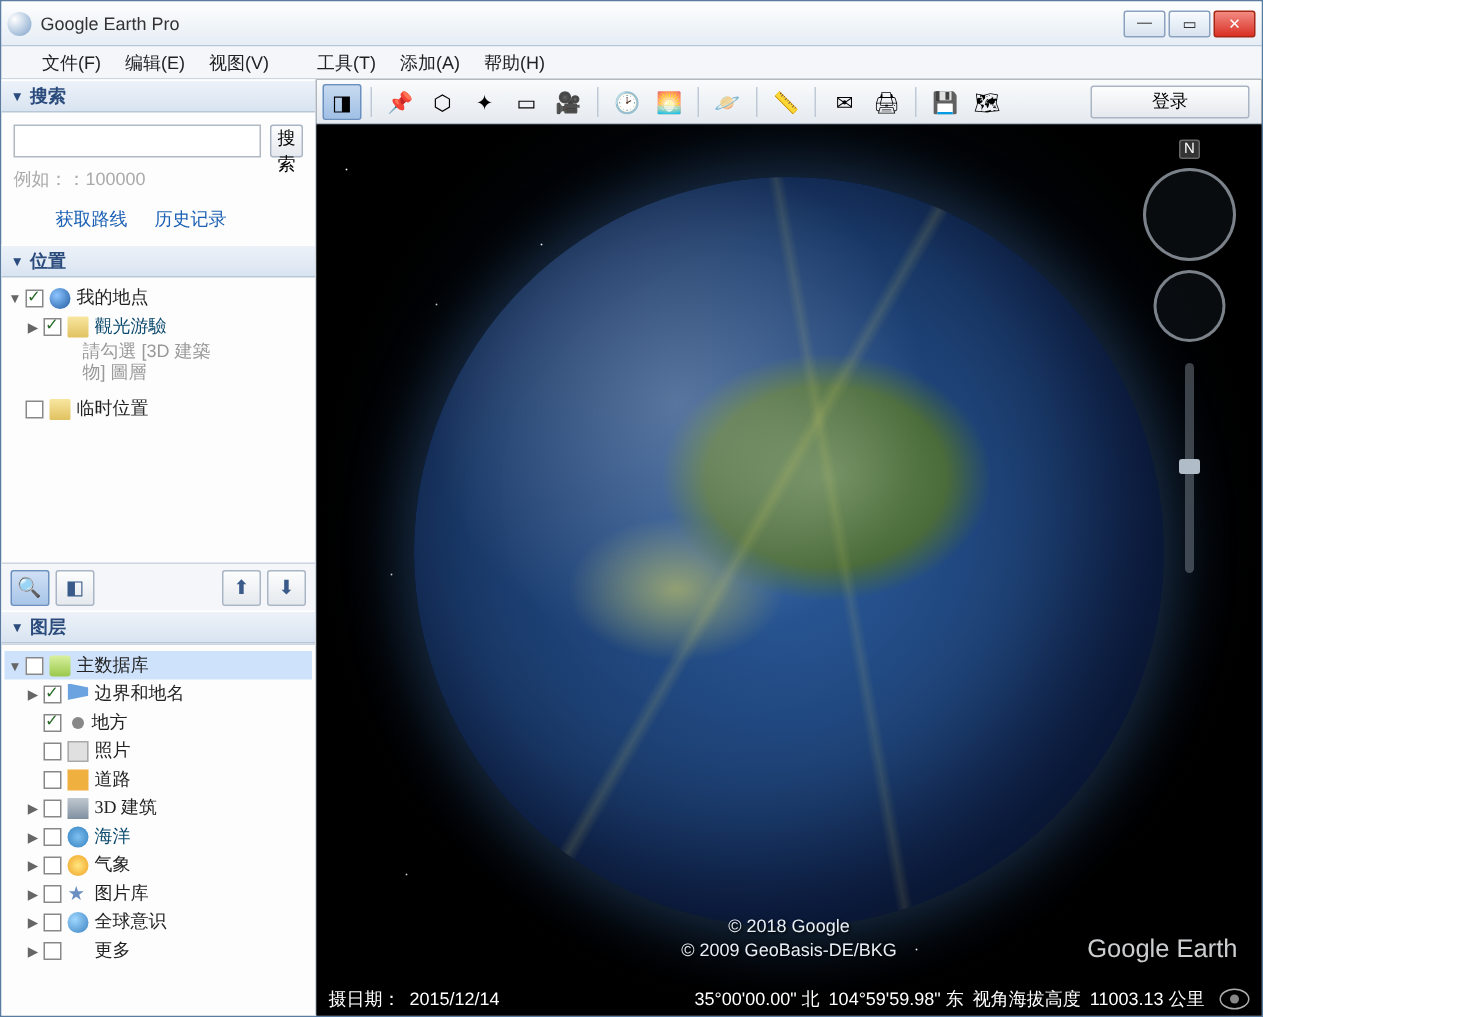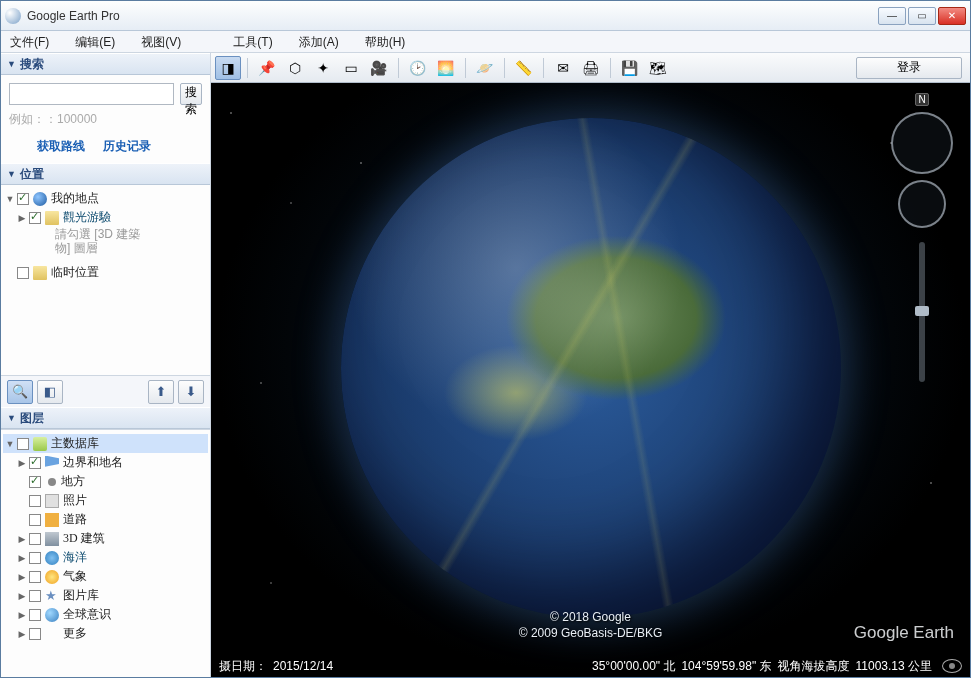--- a/index.html
+++ b/index.html
@@ -1,44 +1,44 @@
 <!DOCTYPE html>
 <html><head>
 <meta charset="utf-8">
 <style>
 * { box-sizing: border-box; margin: 0; padding: 0; font-family: "Microsoft YaHei", "SimSun", Tahoma, sans-serif; font-size: 12px; }
 body { background: #fff; overflow: hidden; width: 976px; height: 678px; }
 
-.window { width: 971px; height: 678px; border: 1px solid #5a7ca0; background: #fff; display: flex; flex-direction: column; }
+.window { width: 842px; height: 678px; border: 1px solid #5a7ca0; background: #fff; display: flex; flex-direction: column; }
 
 .titlebar { height: 30px; background: linear-gradient(#fdfefe, #e6edf5); display: flex; align-items: center; padding: 0 4px; border-bottom: 1px solid #b8c7d8; }
 .titlebar .app-icon { width: 16px; height: 16px; background: radial-gradient(circle at 30% 30%, #fff, #7aa0c8); border-radius: 50%; margin-right: 6px; }
 .titlebar .title { flex: 1; color: #333; }
 .win-controls { display: flex; gap: 2px; }
 .win-btn { width: 28px; height: 18px; border: 1px solid #8aa2bf; border-radius: 2px; background: linear-gradient(#f8fbff, #d8e3ef); display: flex; align-items: center; justify-content: center; font-size: 10px; color: #333; cursor: pointer; }
 .win-btn.close { background: linear-gradient(#f28b82, #d93025); color: #fff; border-color: #a52714; }
 
-.menubar { height: 22px; background: #f4f6fa; border-bottom: 1px solid #cdd6e1; display: flex; padding: 0 1px; gap: 10px; }
+.menubar { height: 22px; background: #f4f6fa; border-bottom: 1px solid #cdd6e1; display: flex; padding: 0 19px; }
 .menubar > div { padding: 3px 8px; cursor: pointer; color: #222; }
 .menubar-sep { width: 8px; }
 
 .content { flex: 1; display: flex; min-height: 0; }
 
 .sidebar { width: 210px; background: #fdfdfd; border-right: 1px solid #cdd6e1; display: flex; flex-direction: column; }
 
 .panel-header { height: 22px; background: linear-gradient(#edf2f9, #d9e4f1); border-top: 1px solid #fff; border-bottom: 1px solid #b8c7d8; display: flex; align-items: center; padding: 0 6px; color: #2a4b7c; font-weight: bold; cursor: pointer; }
 .panel-header .arrow { margin-right: 4px; font-size: 9px; color: #2a4b7c; }
 
 .search-body { padding: 8px; }
 .search-row { display: flex; gap: 6px; margin-bottom: 6px; }
 .search-input { flex: 1; height: 22px; border: 1px solid #b0b8c2; background: #fff; padding: 0 4px; }
 .search-btn { width: 46px; height: 22px; border: 1px solid #a9b5c4; border-radius: 2px; background: linear-gradient(#fdfdfd, #e5e9ee); cursor: pointer; }
 .placeholder-text { color: #aaa; margin-bottom: 10px; }
 .search-links { display: flex; gap: 18px; color: #1a5fb4; padding-left: 28px; }
-.search-links span { cursor: pointer; font-weight: bold; }
+.search-links span { cursor: pointer; }
 
 .tree { flex: 1; overflow-y: auto; padding: 4px 2px; font-size: 12px; }
 .tree-row { display: flex; align-items: center; padding: 1px 2px; white-space: nowrap; gap: 2px; }
 .tree-row.selected { background: #cfe2fb; }
 .exp { width: 10px; font-size: 9px; color: #666; cursor: pointer; text-align: center; }
 .chk { width: 12px; height: 12px; border: 1px solid #888; background: #fff; display: inline-block; margin-right: 2px; cursor: pointer; position: relative; }
 .chk.checked::after { content: "✓"; position: absolute; top: -3px; left: 0; font-size: 11px; color: #2a6b2a; }
 .ico { width: 14px; height: 14px; display: inline-block; margin-right: 2px; }
 .ico-earth { background: radial-gradient(circle at 35% 35%, #8ec5ff, #1e5aa0); border-radius: 50%; }
 .ico-folder { background: linear-gradient(#f8e6a0, #e0c260); border-radius: 1px; }

